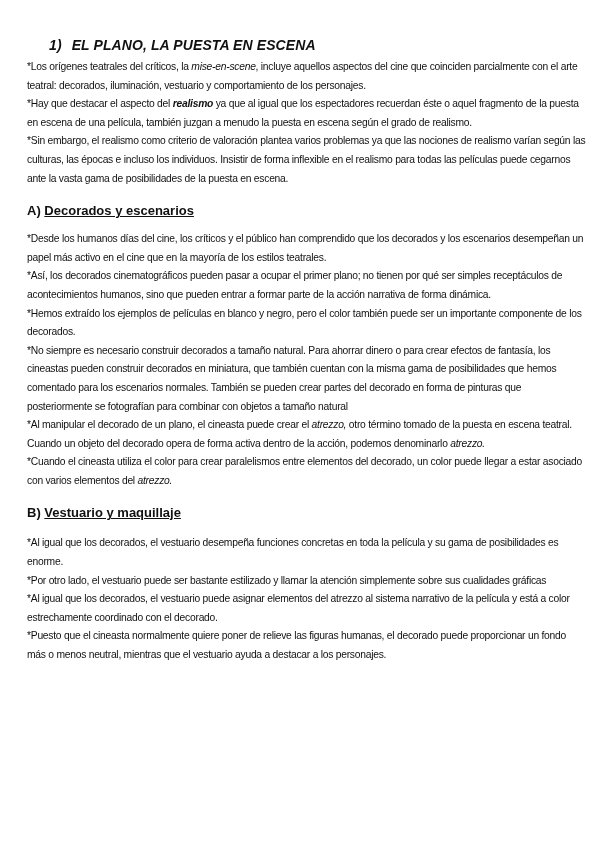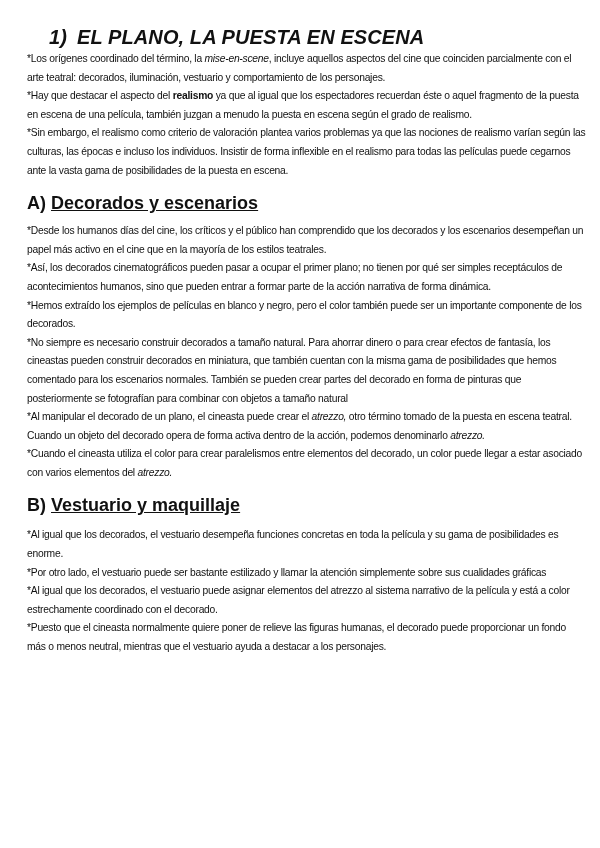--- a/index.html
+++ b/index.html
@@ -1,38 +1,38 @@
 <!DOCTYPE html>
 <html><head>
 <meta charset="utf-8">
 <style>
   html, body { margin: 0; padding: 0; background: #ffffff; }
   body { width: 600px; height: 848px; overflow: hidden; position: relative;
          font-family: "Liberation Sans", sans-serif; color: #111; }
   .page { position: absolute; left: 27px; top: 28px; width: 560px; }
-  .title { font-weight: bold; font-style: italic; font-size: 20px; margin: 0 0 4px 22px;
+  .title { font-weight: bold; font-style: italic; font-size: 14px; margin: 8px 0 4px 22px;
            letter-spacing: 0.1px; line-height: 18px; }
   .title .num { margin-right: 10px; }
   .p { font-size: 10.3px; line-height: 18.6px; margin: 0; letter-spacing: -0.25px; }
   .p .it { font-style: italic; }
-  .p .b { font-weight: bold; }
-  .h2 { font-weight: bold; font-size: 18px; line-height: 18px; margin: 14px 0 10px 0; }
+  .p .b { font-weight: bold; font-style: italic; }
+  .h2 { font-weight: bold; font-size: 13px; line-height: 18px; margin: 14px 0 10px 0; }
   .h2 .u { text-decoration: underline; }
   #secA-h { margin-top: 14px; }
   #secB-h { margin-top: 14px; margin-bottom: 12px; }
 </style>
 </head>
 <body>
 
 <div class="page">
   <div class="title">
     <span class="num">1)</span><span>EL PLANO, LA PUESTA EN ESCENA</span>
   </div>
 
-  <p class="p"><span>*Los orígenes coordinado del término, la </span><span class="it">mise-en-scene</span><span>, incluye aquellos aspectos del cine que coinciden parcialmente con el arte teatral: decorados, iluminación, vestuario y comportamiento de los personajes.</span></p>
+  <p class="p"><span>*Los orígenes teatrales del críticos, la </span><span class="it">mise-en-scene</span><span>, incluye aquellos aspectos del cine que coinciden parcialmente con el arte teatral: decorados, iluminación, vestuario y comportamiento de los personajes.</span></p>
   <p class="p"><span>*Hay que destacar el aspecto del </span><span class="b">realismo</span><span> ya que al igual que los espectadores recuerdan éste o aquel fragmento de la puesta en escena de una película, también juzgan a menudo la puesta en escena según el grado de realismo.</span></p>
   <p class="p">*Sin embargo, el realismo como criterio de valoración plantea varios problemas ya que las nociones de realismo varían según las culturas, las épocas e incluso los individuos. Insistir de forma inflexible en el realismo para todas las películas puede cegarnos ante la vasta gama de posibilidades de la puesta en escena.</p>
 
   <div class="h2" id="secA-h">
     <span>A)</span> <span class="u">Decorados y escenarios</span>
   </div>
   <p class="p">*Desde los humanos días del cine, los críticos y el público han comprendido que los decorados y los escenarios desempeñan un papel más activo en el cine que en la mayoría de los estilos teatrales.</p>
   <p class="p">*Así, los decorados cinematográficos pueden pasar a ocupar el primer plano; no tienen por qué ser simples receptáculos de acontecimientos humanos, sino que pueden entrar a formar parte de la acción narrativa de forma dinámica.</p>
   <p class="p">*Hemos extraído los ejemplos de películas en blanco y negro, pero el color también puede ser un importante componente de los decorados.</p>
   <p class="p">*No siempre es necesario construir decorados a tamaño natural. Para ahorrar dinero o para crear efectos de fantasía, los cineastas pueden construir decorados en miniatura, que también cuentan con la misma gama de posibilidades que hemos comentado para los escenarios normales. También se pueden crear partes del decorado en forma de pinturas que posteriormente se fotografían para combinar con objetos a tamaño natural</p>

